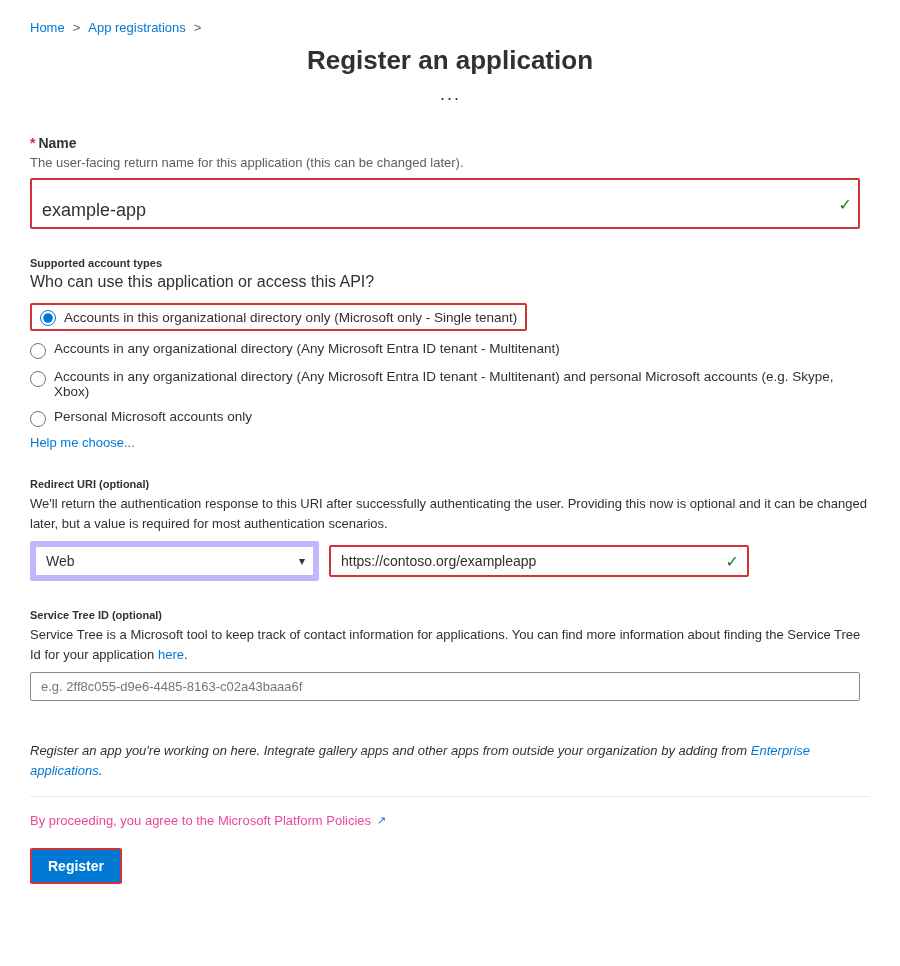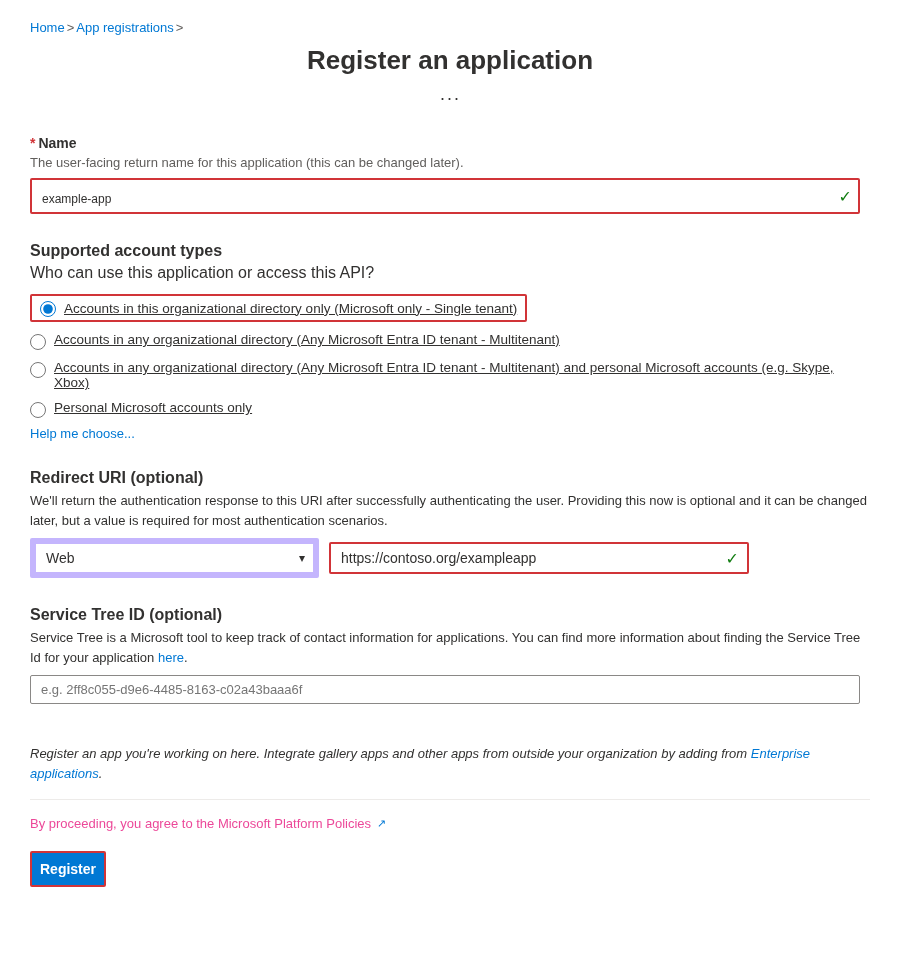--- a/index.html
+++ b/index.html
@@ -6,21 +6,21 @@
     body {
       font-family: 'Segoe UI', Arial, sans-serif;
       font-size: 14px;
       color: #323130;
       background: #fff;
       padding: 20px 30px 40px 30px;
     }
     .breadcrumb {
       display: flex;
       align-items: center;
-      gap: 2px;
+      gap: 8px;
       font-size: 13px;
       color: #0078d4;
       margin-bottom: 10px;
     }
     .breadcrumb span.separator {
       color: #605e5c;
     }
     .breadcrumb a {
       color: #0078d4;
       text-decoration: none;
@@ -66,56 +66,55 @@
       margin-bottom: 8px;
     }
     .text-input-wrapper {
       position: relative;
       max-width: 830px;
     }
     .text-input-wrapper input {
       width: 100%;
       border: 2px solid #d13438;
       border-radius: 2px;
-      padding: 12px 32px 6px 10px;
-      font-size: 12px;
+      padding: 20px 32px 6px 10px;
+      font-size: 18px;
       color: #323130;
       outline: none;
     }
     .check-icon {
       position: absolute;
       right: 8px;
       top: 50%;
       transform: translateY(-50%);
       color: #107c10;
       font-size: 16px;
     }
     .section-title {
-      font-size: 16px;
+      font-size: 11px;
       font-weight: 600;
       color: #323130;
       margin-bottom: 4px;
     }
     .section-subtitle {
       font-size: 16px;
       color: #323130;
       margin-bottom: 12px;
     }
     .radio-group {
       display: flex;
       flex-direction: column;
       gap: 10px;
     }
     .radio-option {
       display: flex;
       align-items: flex-start;
       gap: 8px;
       font-size: 13.5px;
       color: #323130;
-      text-decoration: underline;
     }
     .radio-option input[type="radio"] {
       margin-top: 2px;
       accent-color: #0078d4;
       width: 16px;
       height: 16px;
       flex-shrink: 0;
     }
     .help-link {
       color: #0078d4;
@@ -231,21 +230,21 @@
     }
     .external-icon {
       font-size: 11px;
       color: #0078d4;
     }
     .register-btn {
       background: #0078d4;
       color: #fff;
       border: 2px solid #d13438;
       border-radius: 2px;
-      padding: 8px 8px;
+      padding: 8px 16px;
       font-size: 14px;
       font-weight: 600;
       cursor: pointer;
     }
     .redirect-desc {
       font-size: 13px;
       color: #323130;
       margin-bottom: 8px;
       line-height: 1.5;
     }

